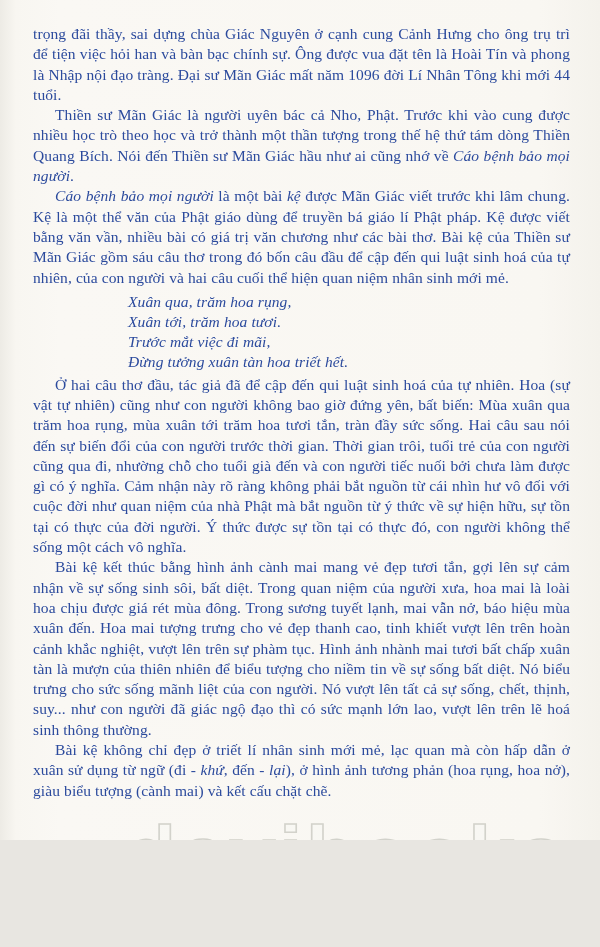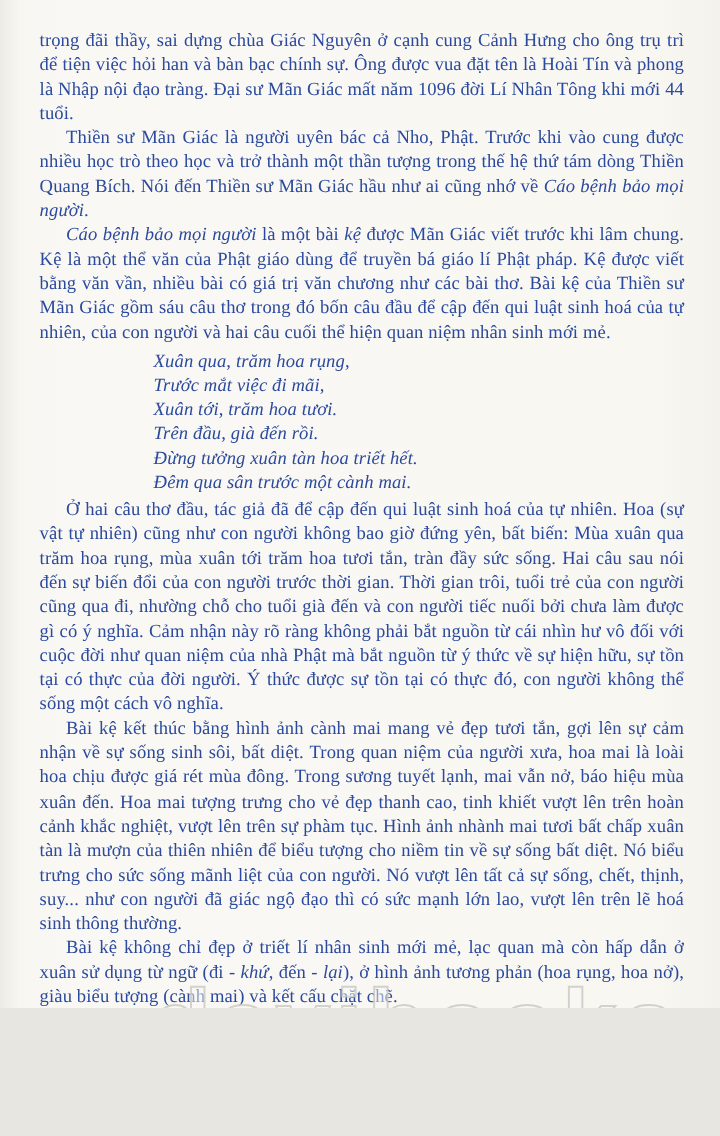--- a/index.html
+++ b/index.html
@@ -93,25 +93,23 @@
   <div class="text-block">
 
     <p class="para first"><span>trọng đãi thầy, sai dựng chùa Giác Nguyên ở cạnh cung Cảnh Hưng cho ông trụ trì để tiện việc hỏi han và bàn bạc chính sự. Ông được vua đặt tên là Hoài Tín và phong là Nhập nội đạo tràng. Đại sư Mãn Giác mất năm 1096 đời Lí Nhân Tông khi mới 44 tuổi.</span></p>
 
     <p class="para"><span>Thiền sư Mãn Giác là người uyên bác cả Nho, Phật. Trước khi vào cung được nhiều học trò theo học và trở thành một thần tượng trong thế hệ thứ tám dòng Thiền Quang Bích. Nói đến Thiền sư Mãn Giác hầu như ai cũng nhớ về </span><span class="it">Cáo bệnh bảo mọi người</span><span>.</span></p>
 
     <p class="para"><span class="it">Cáo bệnh bảo mọi người</span><span> là một bài </span><span class="it">kệ</span><span> được Mãn Giác viết trước khi lâm chung. Kệ là một thể văn của Phật giáo dùng để truyền bá giáo lí Phật pháp. Kệ được viết bằng văn vần, nhiều bài có giá trị văn chương như các bài thơ. Bài kệ của Thiền sư Mãn Giác gồm sáu câu thơ trong đó bốn câu đầu để cập đến qui luật sinh hoá của tự nhiên, của con người và hai câu cuối thể hiện quan niệm nhân sinh mới mẻ.</span></p>
 
     <div class="poem">
       <div class="poem-line">Xuân qua, trăm hoa rụng,</div>
+      <div class="poem-line">Xuân tới, trăm hoa tươi.</div>
       <div class="poem-line">Trước mắt việc đi mãi,</div>
-      <div class="poem-line">Xuân tới, trăm hoa tươi.</div>
-      <div class="poem-line">Trên đầu, già đến rồi.</div>
       <div class="poem-line">Đừng tưởng xuân tàn hoa triết hết.</div>
-      <div class="poem-line">Đêm qua sân trước một cành mai.</div>
     </div>
 
     <p class="para"><span>Ở hai câu thơ đầu, tác giả đã để cập đến qui luật sinh hoá của tự nhiên. Hoa (sự vật tự nhiên) cũng như con người không bao giờ đứng yên, bất biến: Mùa xuân qua trăm hoa rụng, mùa xuân tới trăm hoa tươi tắn, tràn đầy sức sống. Hai câu sau nói đến sự biến đổi của con người trước thời gian. Thời gian trôi, tuổi trẻ của con người cũng qua đi, nhường chỗ cho tuổi già đến và con người tiếc nuối bởi chưa làm được gì có ý nghĩa. Cảm nhận này rõ ràng không phải bắt nguồn từ cái nhìn hư vô đối với cuộc đời như quan niệm của nhà Phật mà bắt nguồn từ ý thức về sự hiện hữu, sự tồn tại có thực của đời người. Ý thức được sự tồn tại có thực đó, con người không thể sống một cách vô nghĩa.</span></p>
 
     <p class="para"><span>Bài kệ kết thúc bằng hình ảnh cành mai mang vẻ đẹp tươi tắn, gợi lên sự cảm nhận về sự sống sinh sôi, bất diệt. Trong quan niệm của người xưa, hoa mai là loài hoa chịu được giá rét mùa đông. Trong sương tuyết lạnh, mai vẫn nở, báo hiệu mùa xuân đến. Hoa mai tượng trưng cho vẻ đẹp thanh cao, tinh khiết vượt lên trên hoàn cảnh khắc nghiệt, vượt lên trên sự phàm tục. Hình ảnh nhành mai tươi bất chấp xuân tàn là mượn của thiên nhiên để biểu tượng cho niềm tin về sự sống bất diệt. Nó biểu trưng cho sức sống mãnh liệt của con người. Nó vượt lên tất cả sự sống, chết, thịnh, suy... như con người đã giác ngộ đạo thì có sức mạnh lớn lao, vượt lên trên lẽ hoá sinh thông thường.</span></p>
 
     <p class="para"><span>Bài kệ không chỉ đẹp ở triết lí nhân sinh mới mẻ, lạc quan mà còn hấp dẫn ở xuân sử dụng từ ngữ (đi - </span><span class="it">khứ</span><span>, đến - </span><span class="it">lại</span><span>), ở hình ảnh tương phản (hoa rụng, hoa nở), giàu biểu tượng (cành mai) và kết cấu chặt chẽ.</span></p>
 
   </div>
 

